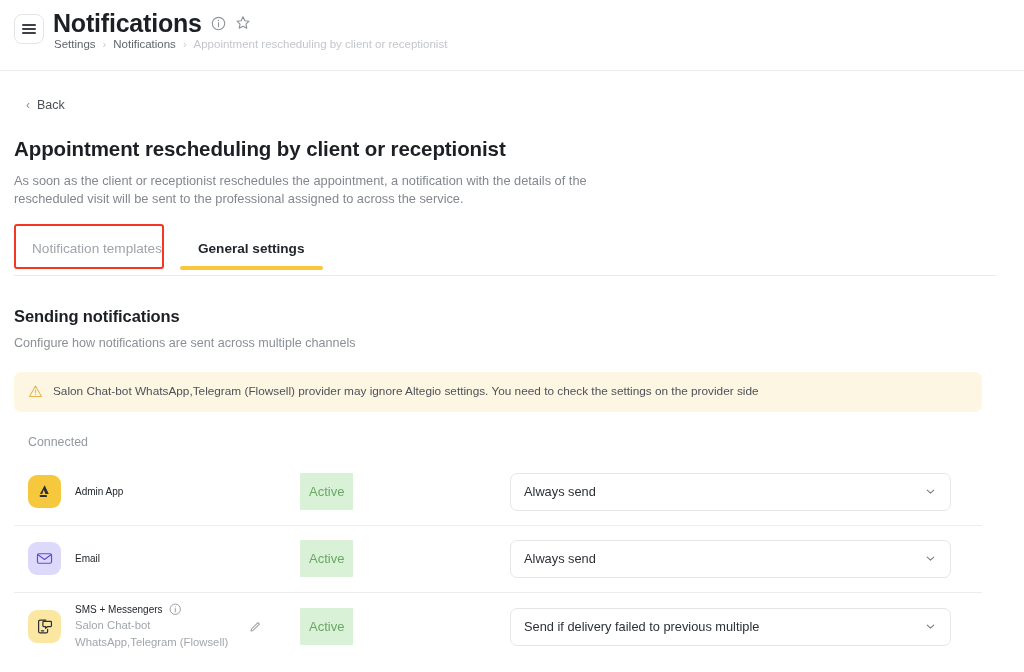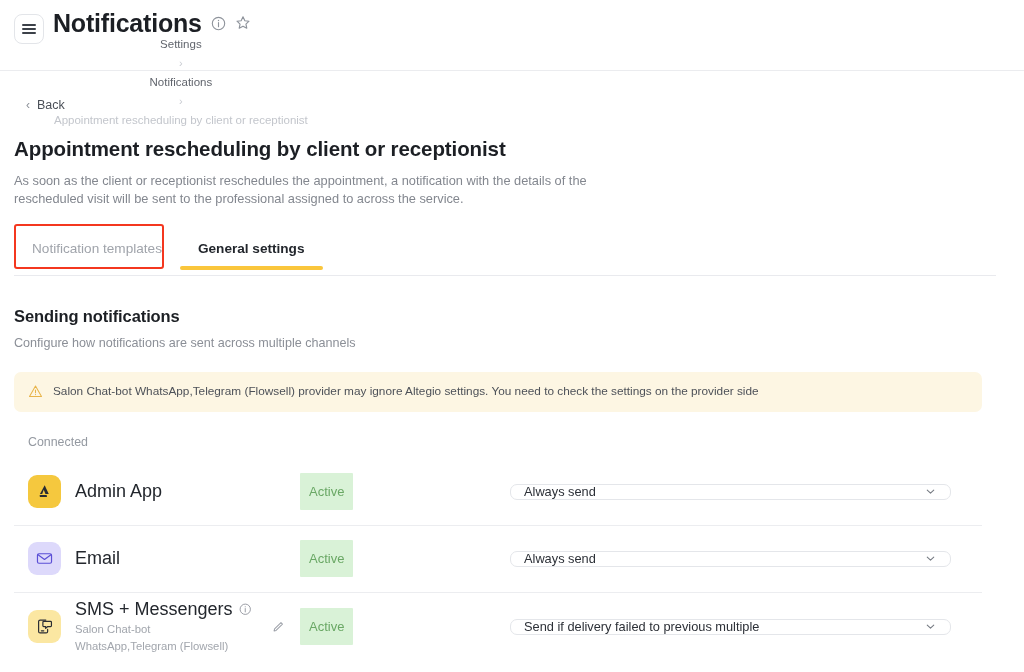--- a/index.html
+++ b/index.html
@@ -37,21 +37,20 @@
   }
   .page-title {
     font-size: 25px; font-weight: 700; color: #1c1f24;
     letter-spacing: -0.2px; line-height: 30px;
   }
   .hdr-icon { cursor: pointer; display: block; }
   .crumbs {
     position: absolute; left: 54px; top: 38px;
     display: flex; align-items: center; gap: 7px;
     font-size: 11.5px;
-    flex-direction: column;
   }
   .crumb { color: #61656d; cursor: pointer; white-space: nowrap; }
   .crumb.muted { color: #c3c6cc; cursor: default; }
   .crumb-sep { color: #c9ccd2; font-size: 11px; }
 
   
   .content { padding: 0 14px; }
 
   .back-row {
     display: flex; align-items: center; gap: 7px;
@@ -143,36 +142,36 @@
     width: 272px; display: flex; align-items: center; gap: 14px;
     flex: none;
   }
   .ico {
     width: 33px; height: 33px; border-radius: 9px; flex: none;
     display: flex; align-items: center; justify-content: center;
   }
   .ico-admin { background: #f5c83e; }
   .ico-email { background: #ddd9fb; }
   .ico-sms   { background: #fbe7a2; }
-  .ch-name { font-size: 18px; color: #23272d; }
+  .ch-name { font-size: 10px; color: #23272d; }
   .ch-name-row { display: flex; align-items: center; gap: 6px; }
   .ch-sub {
     font-size: 11.3px; color: #a2a6ad; line-height: 1.35; margin-top: 2px;
   }
   .pencil { margin-left: 6px; cursor: pointer; flex: none; }
   .badge-cell { width: 210px; flex: none; display: flex; align-items: center; }
   .badge {
     background: #d9f2d7; color: #6aa865;
     font-size: 13px;
     padding: 12px 9px; border-radius: 1px;
     line-height: 1;
   }
   .select {
     flex: 1;
-    height: 16px;
+    height: 38px;
     border: 1px solid #e4e6ea; border-radius: 7px;
     background: #fff;
     display: flex; align-items: center; justify-content: space-between;
     padding: 0 13px;
     cursor: pointer;
     max-width: 441px;
   }
   .select-val { font-size: 12.8px; color: #2c3037; }
 </style>
 </head>

